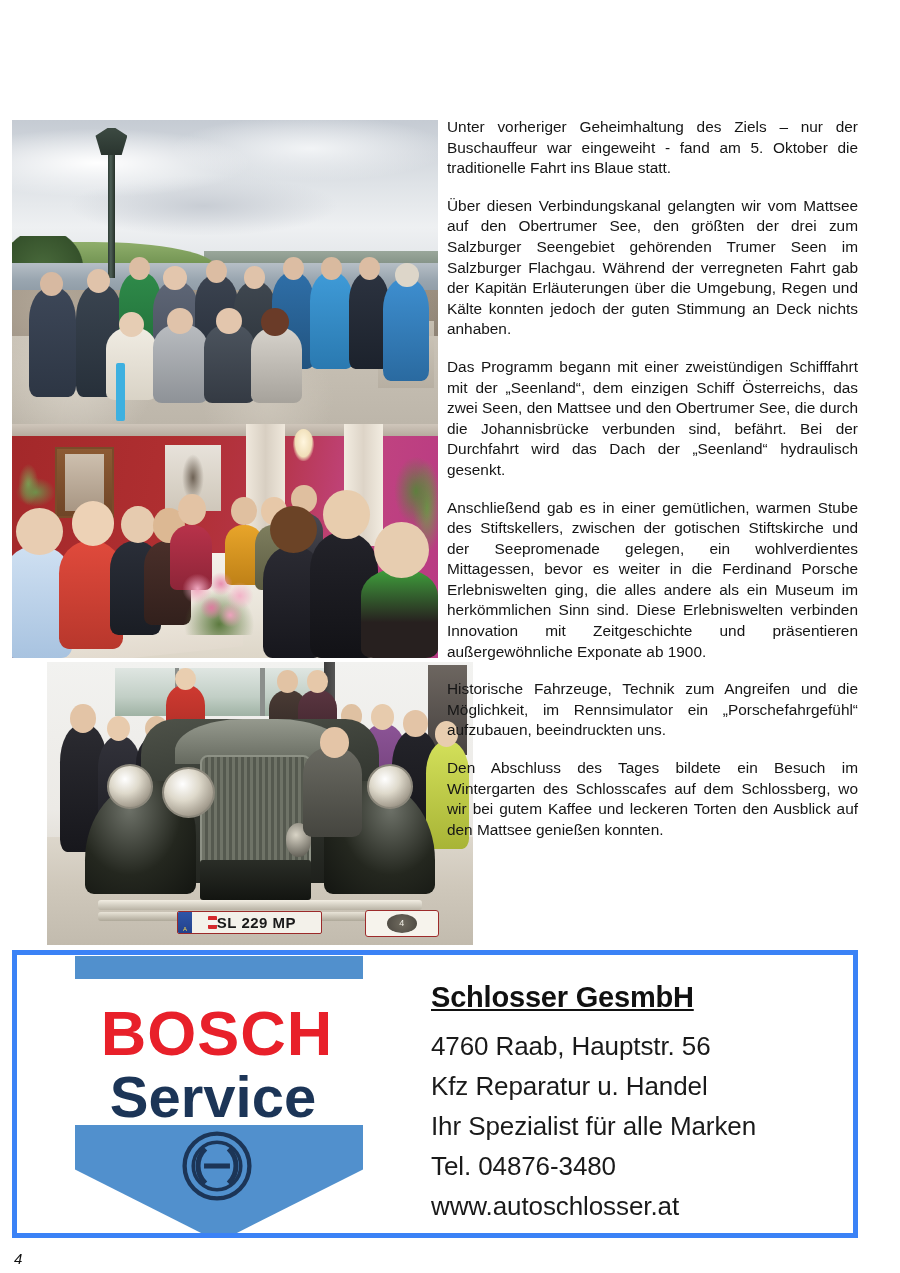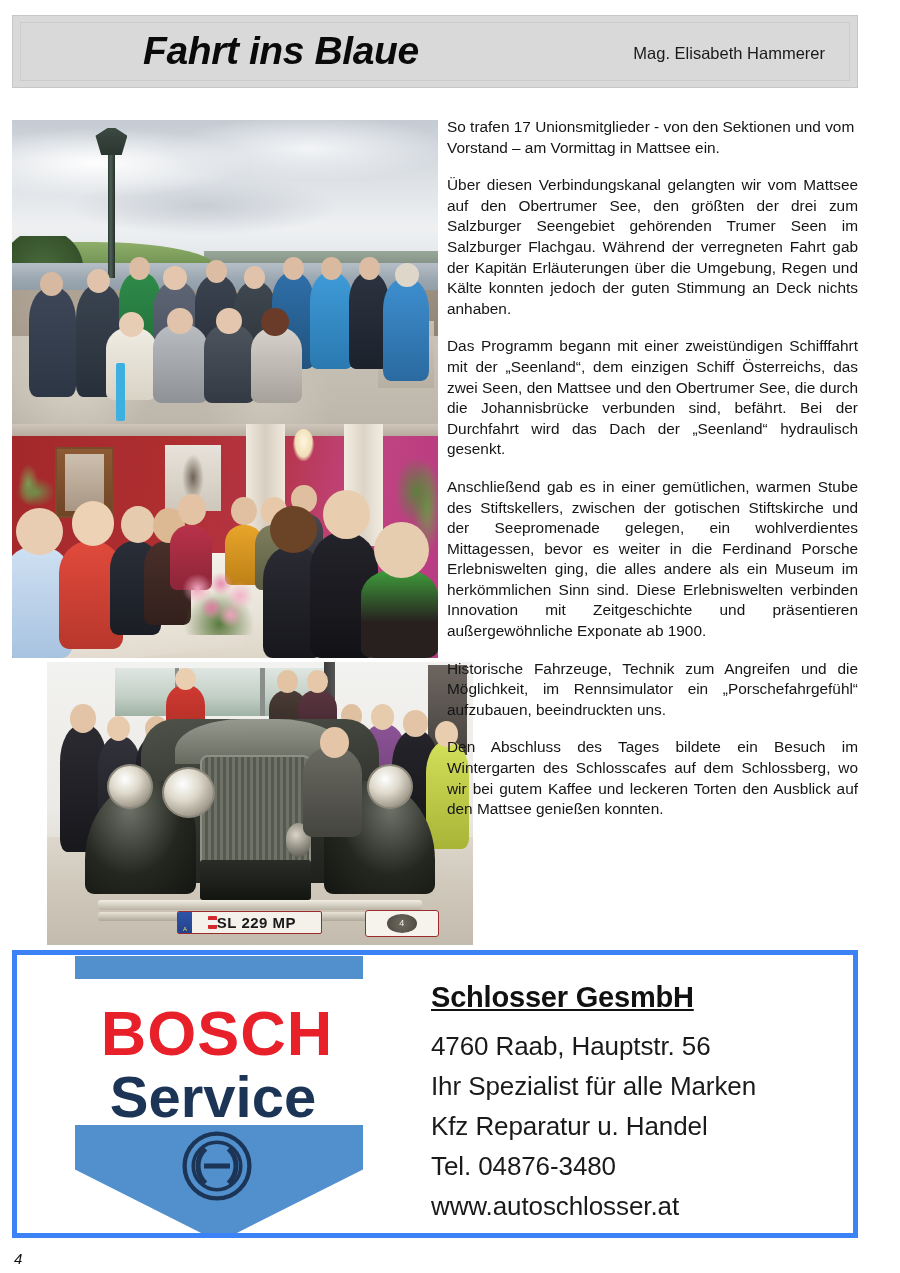--- a/index.html
+++ b/index.html
@@ -454,25 +454,20 @@
     font-size: 15px;
     font-style: italic;
     color: #111111;
   }
 </style>
 </head>
 <body>
 
 <div class="page">
 
-  <div class="header-box">
-    <div class="header-inner"></div>
-    <div class="header-title">Fahrt ins Blaue</div>
-    <div class="header-author">Mag. Elisabeth Hammerer</div>
-  </div>
 
   <div class="photo photo-1">
     <div class="ph-layer p1-sky"></div>
     <div class="ph-layer p1-farshore"></div>
     <div class="ph-layer p1-hills"></div>
     <div class="ph-layer p1-trees"></div>
     <div class="ph-layer p1-lake"></div>
     <div class="ph-layer p1-wall"></div>
     <div class="ph-layer p1-ground"></div>
     <div class="ph-layer p1-flowers"></div>
@@ -605,21 +600,21 @@
       <div class="p3-plate-eu">A</div>
       <div class="p3-plate-txt">SL 229 MP</div>
       <div class="p3-plate-crest"></div>
     </div>
     <div class="p3-badge">
       <div class="p3-badge-c">4</div>
     </div>
   </div>
 
   <div class="article">
-    <p class="nojust">So trafen 17 Unionsmitglieder -  von den Sektionen und vom Vorstand – am Vormittag in Mattsee ein.</p>
+    <p>Unter vorheriger Geheimhaltung des Ziels – nur der Buschauffeur war eingeweiht - fand am 5. Oktober die traditionelle Fahrt ins Blaue statt.</p>
     <p>Über diesen Verbindungskanal gelangten wir vom Mattsee auf den Obertrumer See, den größten der drei zum Salzburger Seengebiet gehörenden Trumer Seen im Salzburger Flachgau. Während der verregneten Fahrt gab der Kapitän Erläuterungen über die Umgebung, Regen und Kälte konnten jedoch der guten Stimmung an Deck nichts anhaben.</p>
     <p>Das Programm begann mit einer zweistündigen Schifffahrt mit der „Seenland“, dem einzigen Schiff Österreichs, das zwei Seen, den Mattsee und den Obertrumer See, die durch die Johannisbrücke verbunden sind, befährt. Bei der Durchfahrt wird das Dach der „Seenland“ hydraulisch gesenkt.</p>
     <p>Anschließend gab es in einer gemütlichen, warmen Stube des Stiftskellers, zwischen der gotischen Stiftskirche und der Seepromenade gelegen,  ein wohlverdientes Mittagessen, bevor es weiter in die Ferdinand Porsche Erlebniswelten ging, die alles andere als ein Museum im herkömmlichen Sinn sind. Diese Erlebniswelten verbinden Innovation mit Zeitgeschichte und präsentieren außergewöhnliche Exponate ab 1900.</p>
     <p>Historische Fahrzeuge, Technik zum Angreifen und die Möglichkeit, im Rennsimulator ein „Porschefahrgefühl“ aufzubauen, beeindruckten uns.</p>
     <p>Den Abschluss des Tages bildete ein Besuch im Wintergarten des Schlosscafes auf dem Schlossberg, wo wir bei gutem Kaffee und leckeren Torten den Ausblick auf den Mattsee genießen konnten.</p>
   </div>
 
   <div class="advert">
 
     <div class="advert-logo">
@@ -632,22 +627,22 @@
         <circle cx="50" cy="50" r="33" fill="none" stroke="#1c3557" stroke-width="5"></circle>
         <path d="M34 26 A33 33 0 0 0 34 74" fill="none" stroke="#1c3557" stroke-width="7"></path>
         <path d="M66 26 A33 33 0 0 1 66 74" fill="none" stroke="#1c3557" stroke-width="7"></path>
         <rect x="32" y="46.5" width="36" height="7" fill="#1c3557"></rect>
       </svg>
     </div>
 
     <div class="advert-text">
       <div class="ad-name">Schlosser GesmbH</div>
       <div class="ad-line">4760 Raab, Hauptstr. 56</div>
+      <div class="ad-line">Kfz Reparatur u. Handel</div>
       <div class="ad-line">Ihr Spezialist für alle Marken</div>
-      <div class="ad-line">Kfz Reparatur u. Handel</div>
       <div class="ad-line">Tel. 04876-3480</div>
       <div class="ad-line">www.autoschlosser.at</div>
     </div>
 
   </div>
 
   <div class="page-number">4</div>
 
 </div>
 

